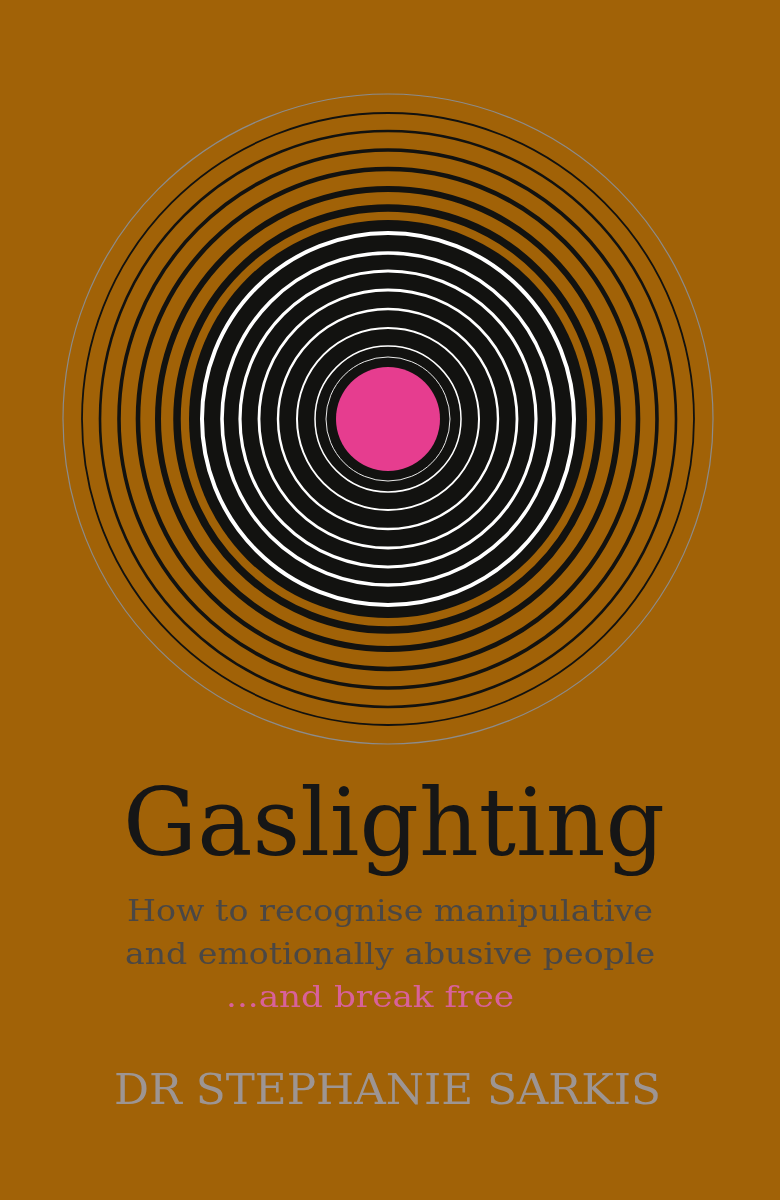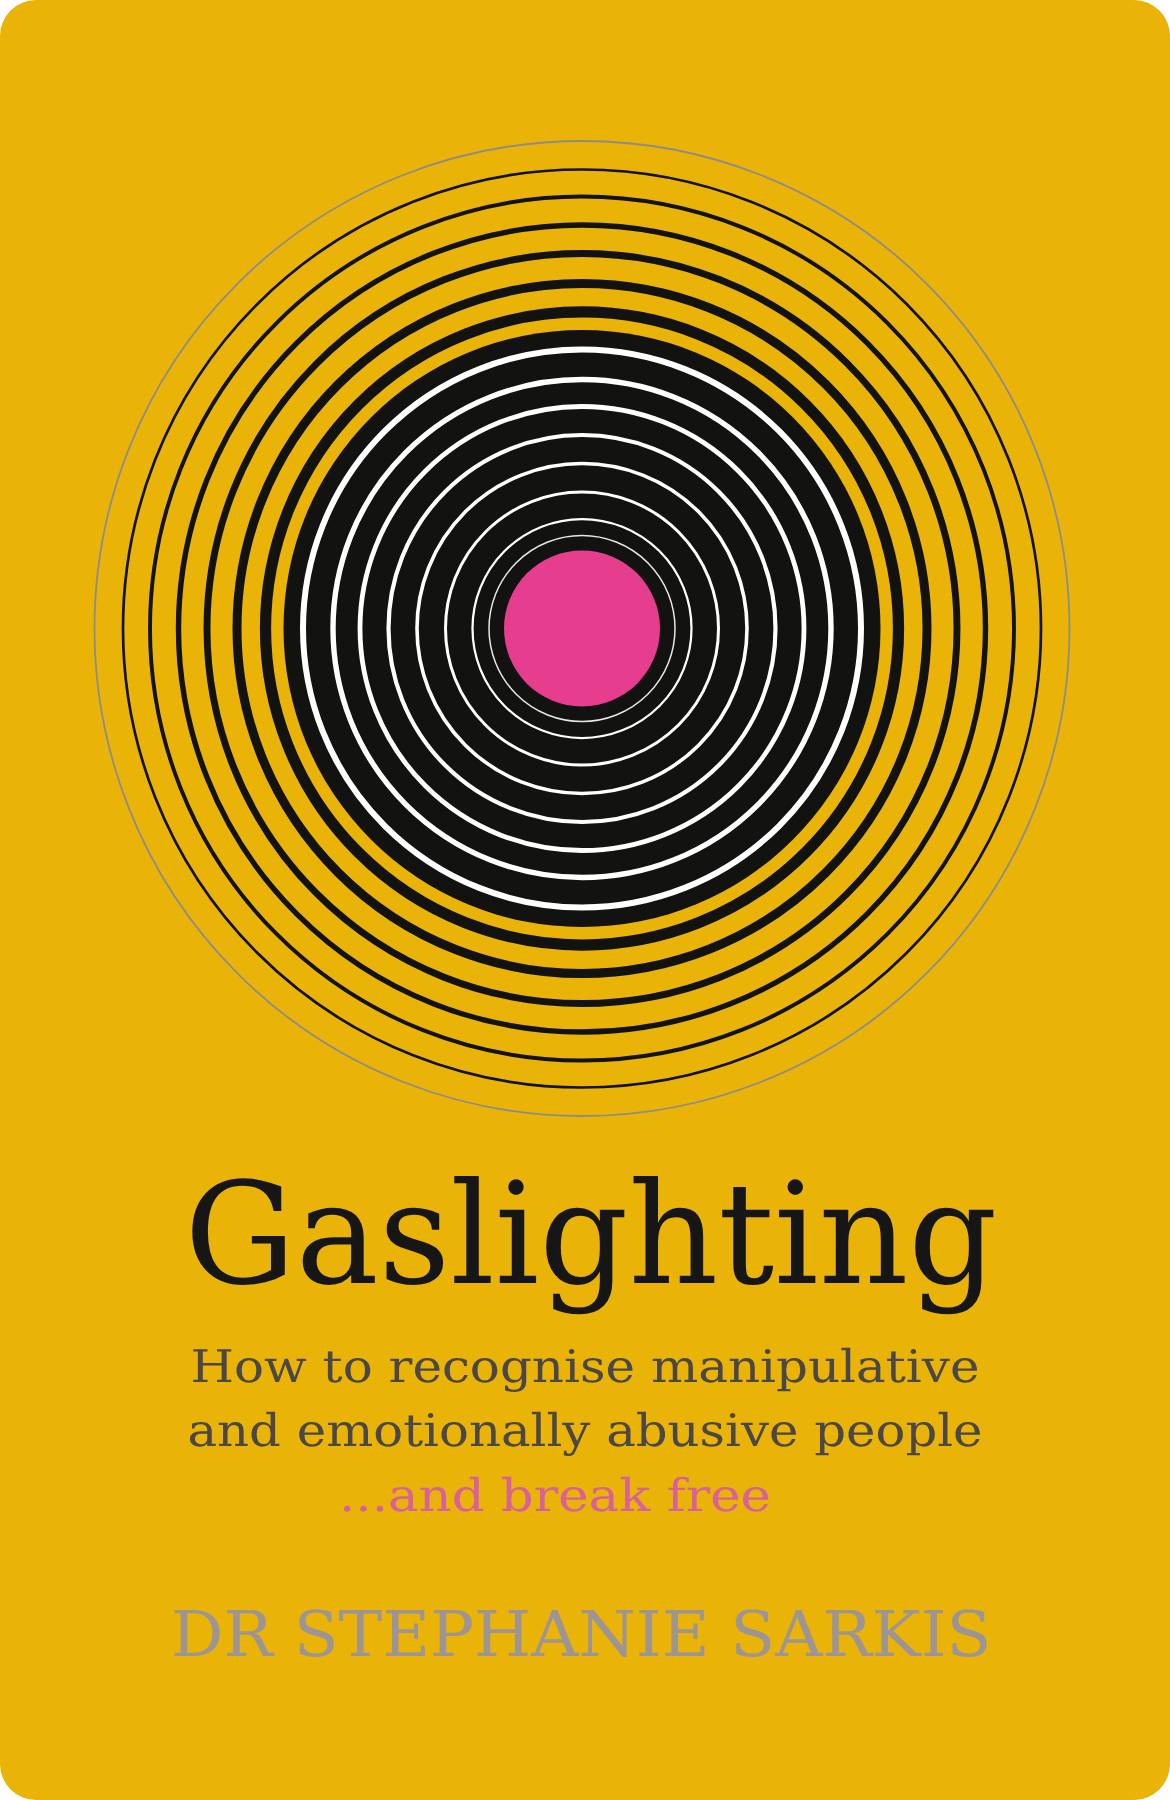--- a/index.html
+++ b/index.html
@@ -1,17 +1,17 @@
 <!DOCTYPE html>
 <html><head>
 <meta charset="utf-8">
 <style>
   html, body { margin: 0; padding: 0; background: #ffffff; }
   body { width: 780px; height: 1200px; overflow: hidden; position: relative; }
-  .cover { position: absolute; left: 0; top: 0; width: 780px; height: 1200px; background: #eab308; border-radius: 24px; }
+  .cover { position: absolute; left: 0; top: 0; width: 780px; height: 1200px; background: #a16207; }
   svg { position: absolute; left: 0; top: 0; }
   .title { font-family: "DejaVu Serif", serif; font-weight: normal; }
   .sub { font-family: "DejaVu Serif", serif; }
   .author { font-family: "DejaVu Serif", serif; }
 </style>
 </head>
 <body>
 
 <div class="cover">
   <svg width="780" height="1200" viewBox="0 0 780 1200">

